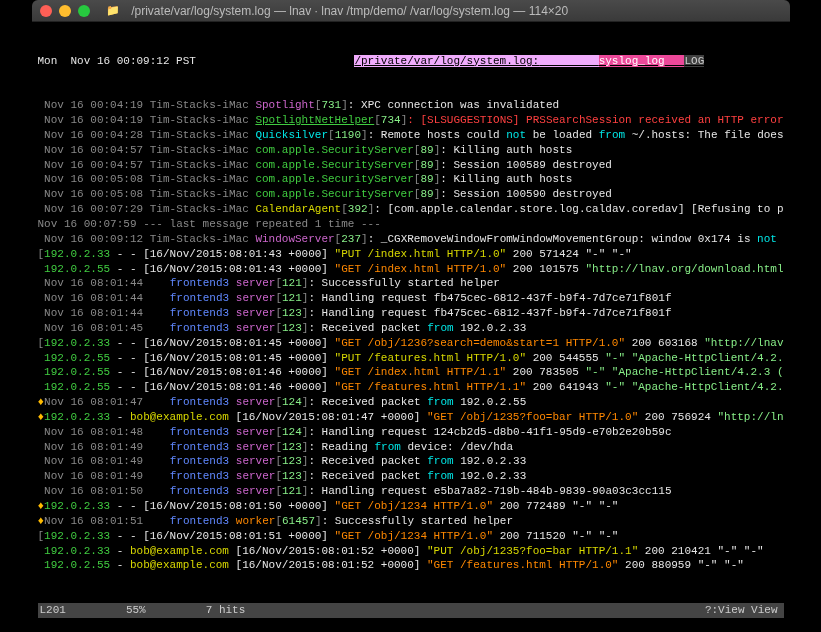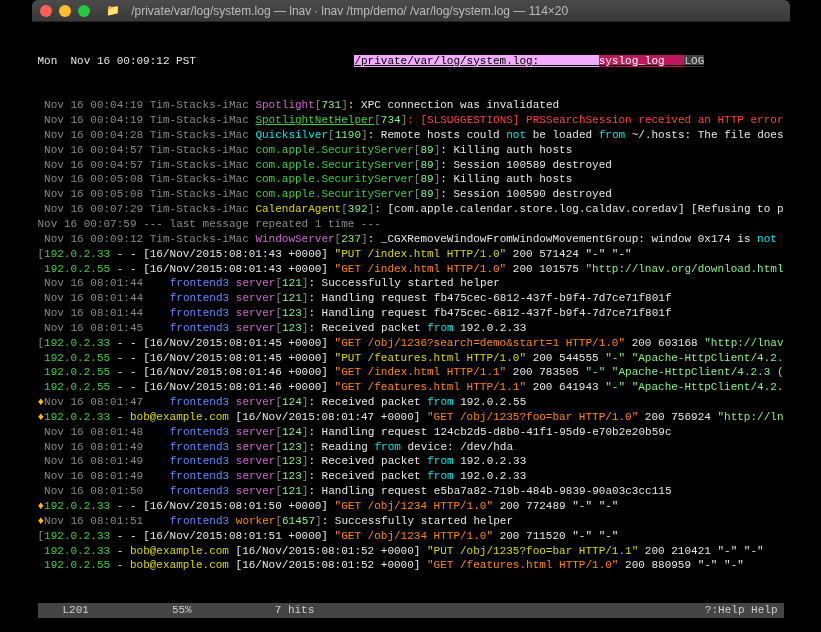--- a/index.html
+++ b/index.html
@@ -37,47 +37,47 @@
 .terminal {
   background: #000;
   padding: 2px 6px 6px 6px;
   line-height: 1.35;
   white-space: pre;
   overflow: hidden;
 }
 .ln { display: block; }
 .underline { text-decoration: underline; }
 .bg-cyan { background: #f0abfc; color: #000; }
-.bg-blue { background: #be185d; color: #fff; }
+.bg-blue { background: #ec4899; color: #fff; }
 .bg-gray { background: #404040; color: #ccc; }
 .c-w { color: #e6e6e6; }
 .c-g { color: #888; }
 .c-cy { color: #00e6e6; }
 .c-gr { color: #40cc40; }
 .c-gr2 { color: #88ee88; }
 .c-y { color: #d8d800; }
 .c-o { color: #ff8800; }
 .c-r { color: #ff4040; }
 .c-b { color: #6088ff; margin-left: 20px; }
 .c-m { color: #cc66cc; }
 .b { font-weight: normal; }
 .dia { color: #ffbb00; }
 .footer-status { background: #444; color: #ccc; display: flex; padding: 0 2px; }
-.footer-status span { margin-right: 60px; margin-left: 23px; }
+.footer-status span { margin-right: 60px; }
 </style>
 </head>
 <body>
 
 <div class="window">
   <div class="titlebar">
     <div class="tb-btn tb-close"></div>
     <div class="tb-btn tb-min"></div>
     <div class="tb-btn tb-max"></div>
     <span class="tb-icon">📁</span>
     <span class="tb-title">/private/var/log/system.log — lnav ∙ lnav /tmp/demo/ /var/log/system.log — 114×20</span>
   </div>
   <div class="terminal">
     <div class="ln underline"><span class="c-w">Mon  Nov 16 00:09:12 PST</span><span class="c-w">                        </span><span class="bg-cyan">/private/var/log/system.log:</span><span class="bg-cyan">         </span><span class="bg-blue">syslog_log</span><span class="bg-blue">   </span><span class="bg-gray">LOG</span></div>
     <div id="log-lines"><div class="ln"> <span class="c-g">Nov 16 00:04:19</span> <span class="c-g">Tim-Stacks-iMac</span> <span class="c-m">Spotlight</span><span class="c-g">[</span><span class="c-gr2">731</span><span class="c-g">]</span><span class="c-w">: XPC connection was invalidated</span></div><div class="ln"> <span class="c-g">Nov 16 00:04:19</span> <span class="c-g">Tim-Stacks-iMac</span> <span class="c-gr b underline">SpotlightNetHelper</span><span class="c-g">[</span><span class="c-gr2">734</span><span class="c-g">]</span><span class="c-r">: </span><span class="c-r b">[SLSUGGESTIONS]</span><span class="c-r"> PRSSearchSession received an HTTP error</span></div><div class="ln"> <span class="c-g">Nov 16 00:04:28</span> <span class="c-g">Tim-Stacks-iMac</span> <span class="c-cy">Quicksilver</span><span class="c-g">[</span><span class="c-gr2">1190</span><span class="c-g">]</span><span class="c-w">: Remote hosts could </span><span class="c-cy b">not</span><span class="c-w"> be loaded </span><span class="c-cy b">from</span><span class="c-w"> ~/.hosts: The file does</span></div><div class="ln"> <span class="c-g">Nov 16 00:04:57</span> <span class="c-g">Tim-Stacks-iMac</span> <span class="c-gr">com.apple.SecurityServer</span><span class="c-g">[</span><span class="c-gr2">89</span><span class="c-g">]</span><span class="c-w">: Killing auth hosts</span></div><div class="ln"> <span class="c-g">Nov 16 00:04:57</span> <span class="c-g">Tim-Stacks-iMac</span> <span class="c-gr">com.apple.SecurityServer</span><span class="c-g">[</span><span class="c-gr2">89</span><span class="c-g">]</span><span class="c-w">: Session 100589 destroyed</span></div><div class="ln"> <span class="c-g">Nov 16 00:05:08</span> <span class="c-g">Tim-Stacks-iMac</span> <span class="c-gr">com.apple.SecurityServer</span><span class="c-g">[</span><span class="c-gr2">89</span><span class="c-g">]</span><span class="c-w">: Killing auth hosts</span></div><div class="ln"> <span class="c-g">Nov 16 00:05:08</span> <span class="c-g">Tim-Stacks-iMac</span> <span class="c-gr">com.apple.SecurityServer</span><span class="c-g">[</span><span class="c-gr2">89</span><span class="c-g">]</span><span class="c-w">: Session 100590 destroyed</span></div><div class="ln"> <span class="c-g">Nov 16 00:07:29</span> <span class="c-g">Tim-Stacks-iMac</span> <span class="c-y">CalendarAgent</span><span class="c-g">[</span><span class="c-gr2">392</span><span class="c-g">]</span><span class="c-w">: [com.apple.calendar.store.log.caldav.coredav] [Refusing to p</span></div><div class="ln"><span class="c-g">Nov 16 00:07:59</span><span class="c-g"> --- last message repeated 1 time ---</span></div><div class="ln"> <span class="c-g">Nov 16 00:09:12</span> <span class="c-g">Tim-Stacks-iMac</span> <span class="c-m">WindowServer</span><span class="c-g">[</span><span class="c-gr2">237</span><span class="c-g">]</span><span class="c-w">: _CGXRemoveWindowFromWindowMovementGroup: window 0x174 is </span><span class="c-cy b">not</span></div><div class="ln"><span class="c-g">[</span><span class="c-gr b">192.0.2.33</span><span class="c-w"> - - </span><span class="c-w b">[16/Nov/2015:08:01:43 +0000]</span> <span class="c-y b">"PUT /index.html HTTP/1.0"</span><span class="c-w"> 200 571424 </span><span class="c-w">"-" "-"</span></div><div class="ln"> <span class="c-gr b">192.0.2.55</span><span class="c-w"> - - </span><span class="c-w b">[16/Nov/2015:08:01:43 +0000]</span> <span class="c-o b">"GET /index.html HTTP/1.0"</span><span class="c-w"> 200 101575 </span><span class="c-gr2 b">"http://lnav.org/download.html</span></div><div class="ln"> <span class="c-g">Nov 16 08:01:44</span> <span class="c-b">frontend3</span> <span class="c-m">server</span><span class="c-g">[</span><span class="c-gr2">121</span><span class="c-g">]</span><span class="c-w">: Successfully started helper</span></div><div class="ln"> <span class="c-g">Nov 16 08:01:44</span> <span class="c-b">frontend3</span> <span class="c-m">server</span><span class="c-g">[</span><span class="c-gr2">121</span><span class="c-g">]</span><span class="c-w">: Handling request fb475cec-6812-437f-b9f4-7d7ce71f801f</span></div><div class="ln"> <span class="c-g">Nov 16 08:01:44</span> <span class="c-b">frontend3</span> <span class="c-m">server</span><span class="c-g">[</span><span class="c-gr2">123</span><span class="c-g">]</span><span class="c-w">: Handling request fb475cec-6812-437f-b9f4-7d7ce71f801f</span></div><div class="ln"> <span class="c-g">Nov 16 08:01:45</span> <span class="c-b">frontend3</span> <span class="c-m">server</span><span class="c-g">[</span><span class="c-gr2">123</span><span class="c-g">]</span><span class="c-w">: Received packet </span><span class="c-cy b">from</span><span class="c-w"> 192.0.2.33</span></div><div class="ln"><span class="c-g">[</span><span class="c-gr b">192.0.2.33</span><span class="c-w"> - - </span><span class="c-w b">[16/Nov/2015:08:01:45 +0000]</span> <span class="c-o b">"GET /obj/1236?search=demo&amp;start=1 HTTP/1.0"</span><span class="c-w"> 200 603168 </span><span class="c-gr2 b">"http://lnav</span></div><div class="ln"> <span class="c-gr b">192.0.2.55</span><span class="c-w"> - - </span><span class="c-w b">[16/Nov/2015:08:01:45 +0000]</span> <span class="c-y b">"PUT /features.html HTTP/1.0"</span><span class="c-w"> 200 544555 </span><span class="c-gr2 b">"-" "Apache-HttpClient/4.2.</span></div><div class="ln"> <span class="c-gr b">192.0.2.55</span><span class="c-w"> - - </span><span class="c-w b">[16/Nov/2015:08:01:46 +0000]</span> <span class="c-o b">"GET /index.html HTTP/1.1"</span><span class="c-w"> 200 783505 </span><span class="c-gr2 b">"-" "Apache-HttpClient/4.2.3 (</span></div><div class="ln"> <span class="c-gr b">192.0.2.55</span><span class="c-w"> - - </span><span class="c-w b">[16/Nov/2015:08:01:46 +0000]</span> <span class="c-o b">"GET /features.html HTTP/1.1"</span><span class="c-w"> 200 641943 </span><span class="c-gr2 b">"-" "Apache-HttpClient/4.2.</span></div><div class="ln"><span class="dia">♦</span><span class="c-g">Nov 16 08:01:47</span> <span class="c-b">frontend3</span> <span class="c-m">server</span><span class="c-g">[</span><span class="c-gr2">124</span><span class="c-g">]</span><span class="c-w">: Received packet </span><span class="c-cy b">from</span><span class="c-w"> 192.0.2.55</span></div><div class="ln"><span class="dia">♦</span><span class="c-gr b">192.0.2.33</span><span class="c-w"> - </span><span class="c-y">bob@example.com</span><span class="c-w b"> [16/Nov/2015:08:01:47 +0000]</span> <span class="c-o b">"GET /obj/1235?foo=bar HTTP/1.0"</span><span class="c-w"> 200 756924 </span><span class="c-gr2 b">"http://ln</span></div><div class="ln"> <span class="c-g">Nov 16 08:01:48</span> <span class="c-b">frontend3</span> <span class="c-m">server</span><span class="c-g">[</span><span class="c-gr2">124</span><span class="c-g">]</span><span class="c-w">: Handling request 124cb2d5-d8b0-41f1-95d9-e70b2e20b59c</span></div><div class="ln"> <span class="c-g">Nov 16 08:01:49</span> <span class="c-b">frontend3</span> <span class="c-m">server</span><span class="c-g">[</span><span class="c-gr2">123</span><span class="c-g">]</span><span class="c-w">: Reading </span><span class="c-cy b">from</span><span class="c-w"> device: /dev/hda</span></div><div class="ln"> <span class="c-g">Nov 16 08:01:49</span> <span class="c-b">frontend3</span> <span class="c-m">server</span><span class="c-g">[</span><span class="c-gr2">123</span><span class="c-g">]</span><span class="c-w">: Received packet </span><span class="c-cy b">from</span><span class="c-w"> 192.0.2.33</span></div><div class="ln"> <span class="c-g">Nov 16 08:01:49</span> <span class="c-b">frontend3</span> <span class="c-m">server</span><span class="c-g">[</span><span class="c-gr2">123</span><span class="c-g">]</span><span class="c-w">: Received packet </span><span class="c-cy b">from</span><span class="c-w"> 192.0.2.33</span></div><div class="ln"> <span class="c-g">Nov 16 08:01:50</span> <span class="c-b">frontend3</span> <span class="c-m">server</span><span class="c-g">[</span><span class="c-gr2">121</span><span class="c-g">]</span><span class="c-w">: Handling request e5ba7a82-719b-484b-9839-90a03c3cc115</span></div><div class="ln"><span class="dia">♦</span><span class="c-gr b">192.0.2.33</span><span class="c-w"> - - </span><span class="c-w b">[16/Nov/2015:08:01:50 +0000]</span> <span class="c-o b">"GET /obj/1234 HTTP/1.0"</span><span class="c-w"> 200 772489 </span><span class="c-w">"-" "-"</span></div><div class="ln"><span class="dia">♦</span><span class="c-g">Nov 16 08:01:51</span> <span class="c-b">frontend3</span> <span class="c-o">worker</span><span class="c-g">[</span><span class="c-gr2">61457</span><span class="c-g">]</span><span class="c-w">: Successfully started helper</span></div><div class="ln"><span class="c-g">[</span><span class="c-gr b">192.0.2.33</span><span class="c-w"> - - </span><span class="c-w b">[16/Nov/2015:08:01:51 +0000]</span> <span class="c-o b">"GET /obj/1234 HTTP/1.0"</span><span class="c-w"> 200 711520 </span><span class="c-w">"-" "-"</span></div><div class="ln"> <span class="c-gr b">192.0.2.33</span><span class="c-w"> - </span><span class="c-y">bob@example.com</span><span class="c-w b"> [16/Nov/2015:08:01:52 +0000]</span> <span class="c-y b">"PUT /obj/1235?foo=bar HTTP/1.1"</span><span class="c-w"> 200 210421 </span><span class="c-w">"-" "-"</span></div><div class="ln"> <span class="c-gr b">192.0.2.55</span><span class="c-w"> - </span><span class="c-y">bob@example.com</span><span class="c-w b"> [16/Nov/2015:08:01:52 +0000]</span> <span class="c-o b">"GET /features.html HTTP/1.0"</span><span class="c-w"> 200 880959 </span><span class="c-w">"-" "-"</span></div></div>
-    <div class="footer-status"><span>L201</span><span>55%</span><span>7 hits</span><span style="margin-left:auto;margin-right:4px">?:Help Help</span></div>
+    <div class="footer-status"><span>L201</span><span>55%</span><span>7 hits</span><span style="margin-left:auto;margin-right:4px">?:View View</span></div>
     
   </div>
 </div>
 
 </body></html>

